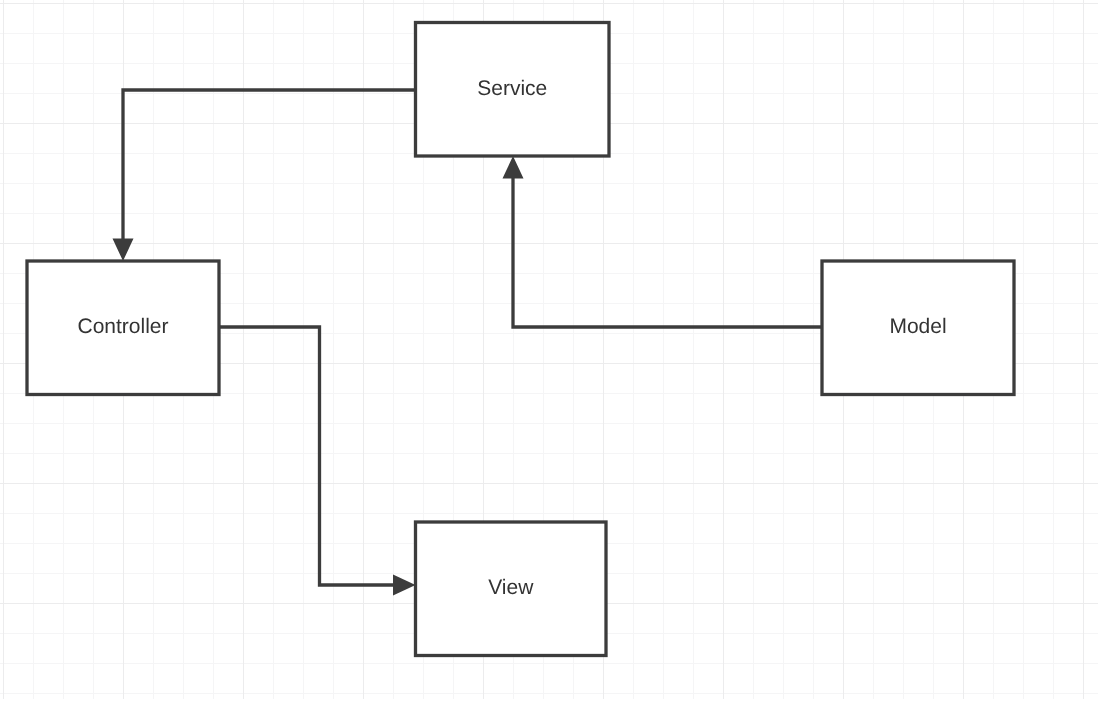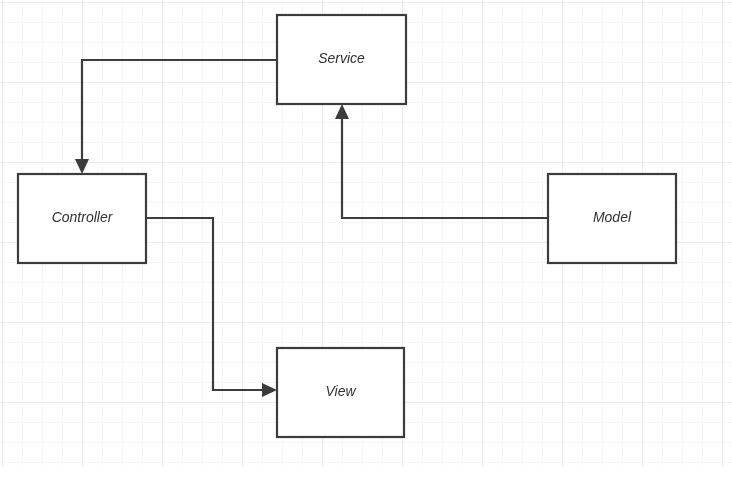--- a/index.html
+++ b/index.html
@@ -18,21 +18,20 @@
     width: 732px;
     height: 466px;
     background-color: #ffffff;
     background-image:
       linear-gradient(to right, #ececed 1px, transparent 1px),
       linear-gradient(to bottom, #ececed 1px, transparent 1px),
       linear-gradient(to right, #f5f5f6 1px, transparent 1px),
       linear-gradient(to bottom, #f5f5f6 1px, transparent 1px);
     background-size: 80px 80px, 80px 80px, 20px 20px, 20px 20px;
     background-position: 2px 2px, 2px 2px, 2px 2px, 2px 2px;
-    font-style: italic;
   }
   #diagram {
     position: absolute;
     top: 0;
     left: 0;
     width: 732px;
     height: 480px;
   }
   .node-rect {
     fill: #ffffff;

